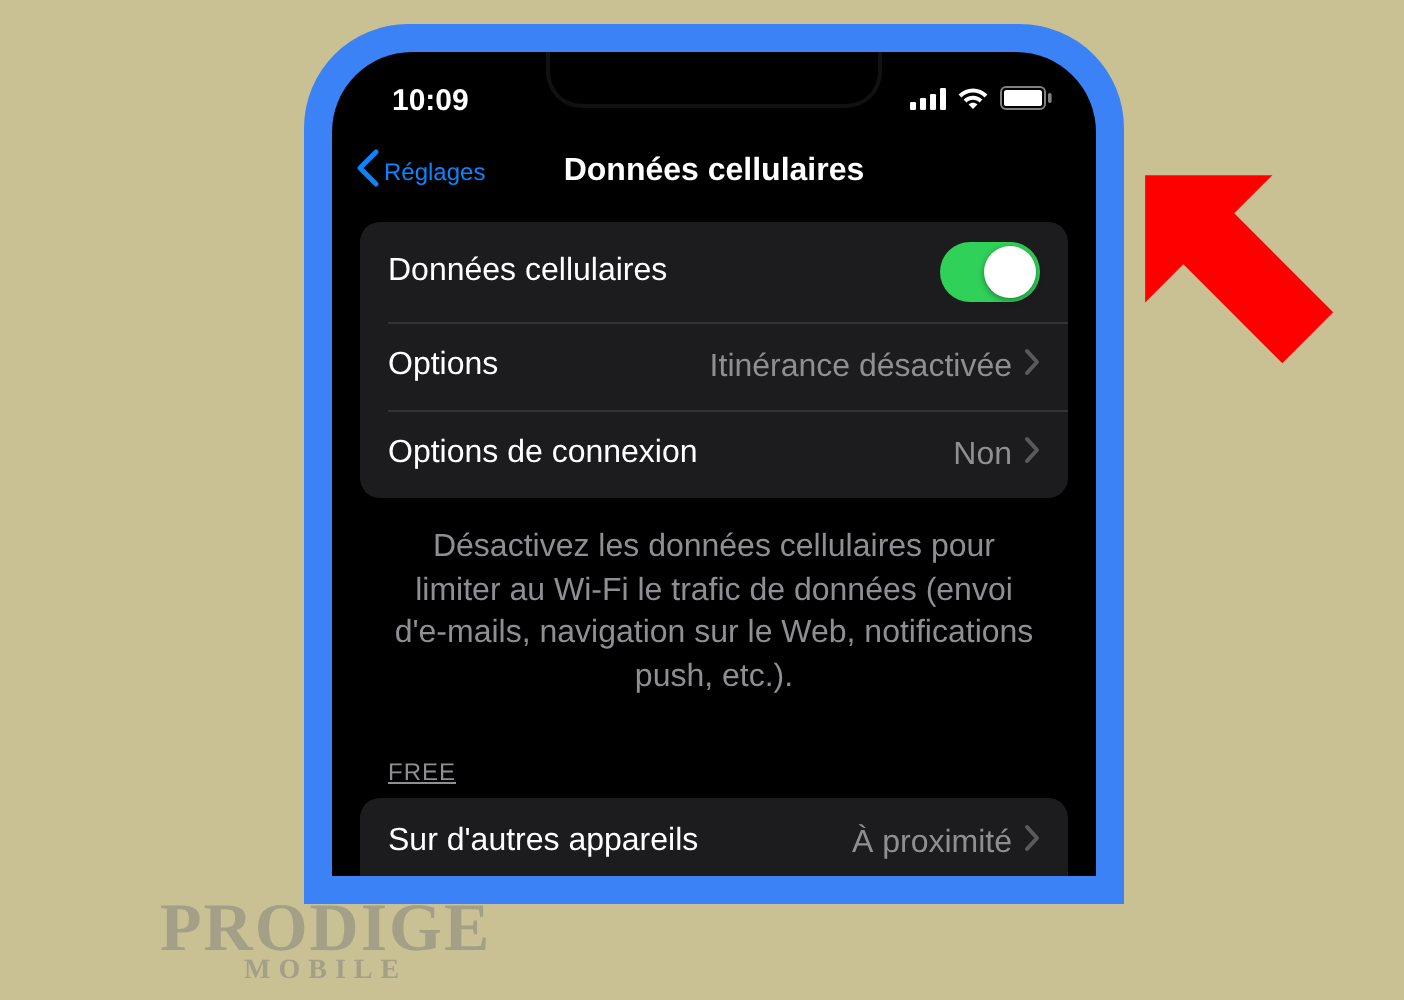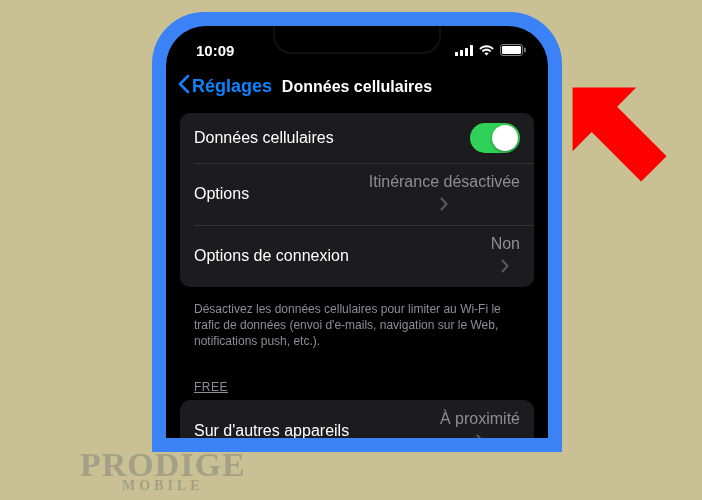--- a/index.html
+++ b/index.html
@@ -57,23 +57,22 @@
     .nav-bar {
       display: flex;
       align-items: center;
       padding: 10px 12px 14px;
       position: relative;
     }
     .back-link {
       display: flex;
       align-items: center;
       color: #0a84ff;
-      font-size: 18px;
+      font-size: 12px;
       gap: 2px;
-      font-weight: bold;
     }
     .nav-title {
       position: absolute;
       left: 50%;
       transform: translateX(-50%);
       font-size: 16px;
       font-weight: 600;
       color: #fff;
       white-space: nowrap;
     }
@@ -93,42 +92,43 @@
       position: relative;
     }
     .row + .row::before {
       content: "";
       position: absolute;
       left: 14px; right: 0; top: 0;
       height: 1px;
       background: #333;
     }
     .row-label { font-size: 16px; color: #fff; }
-    .row-trail { display: flex; align-items: center; gap: 6px; flex-direction: column; }
+    .row-trail { display: flex; align-items: flex-end; gap: 6px; }
     .row-value { font-size: 16px; color: #8e8e93; }
     .chevron { color: #5a5a5e; }
     .switch {
       width: 50px; height: 30px;
       background: #30d158;
       border-radius: 15px;
       position: relative;
     }
     .switch-knob {
       position: absolute;
       width: 26px; height: 26px;
       background: #fff;
       border-radius: 50%;
       top: 2px; right: 2px;
       box-shadow: 0 1px 3px rgba(0,0,0,0.4);
     }
     .footer-text {
       color: #8e8e93;
-      font-size: 12px;
+      font-size: 16px;
       line-height: 1.35;
       padding: 6px 14px 18px;
+      text-align: center;
     }
     .section-header {
       color: #8e8e93;
       font-size: 12px;
       letter-spacing: 0.5px;
       padding: 12px 14px 6px;
       text-transform: uppercase;
       text-decoration: underline;
     }
     .arrow {

